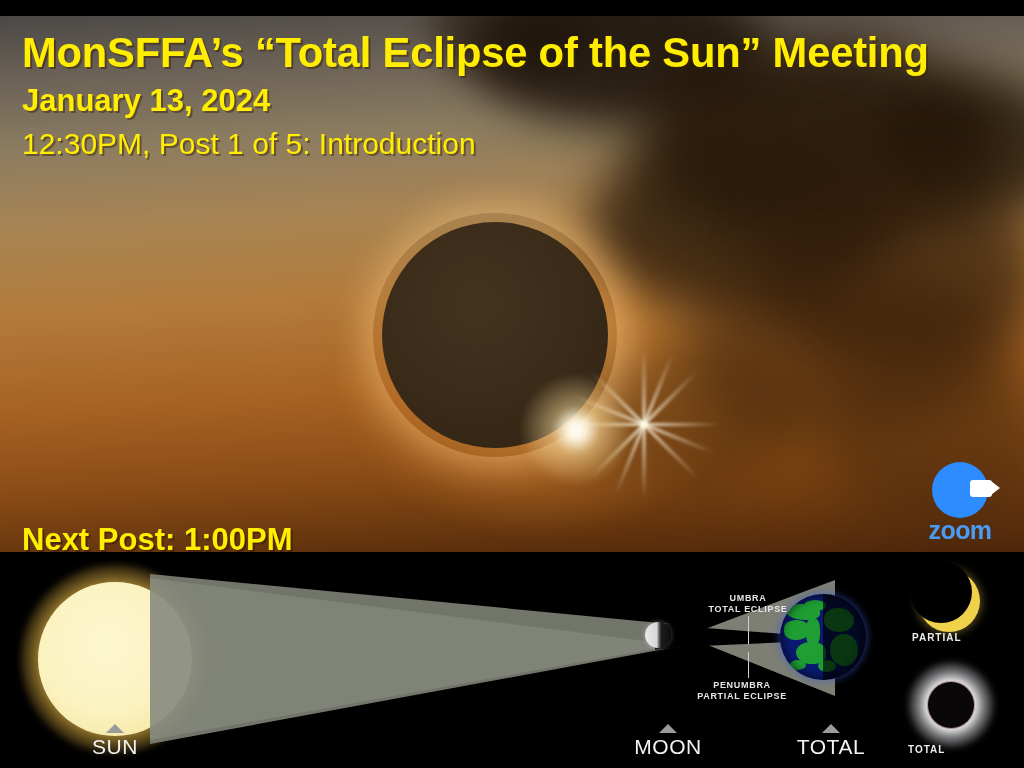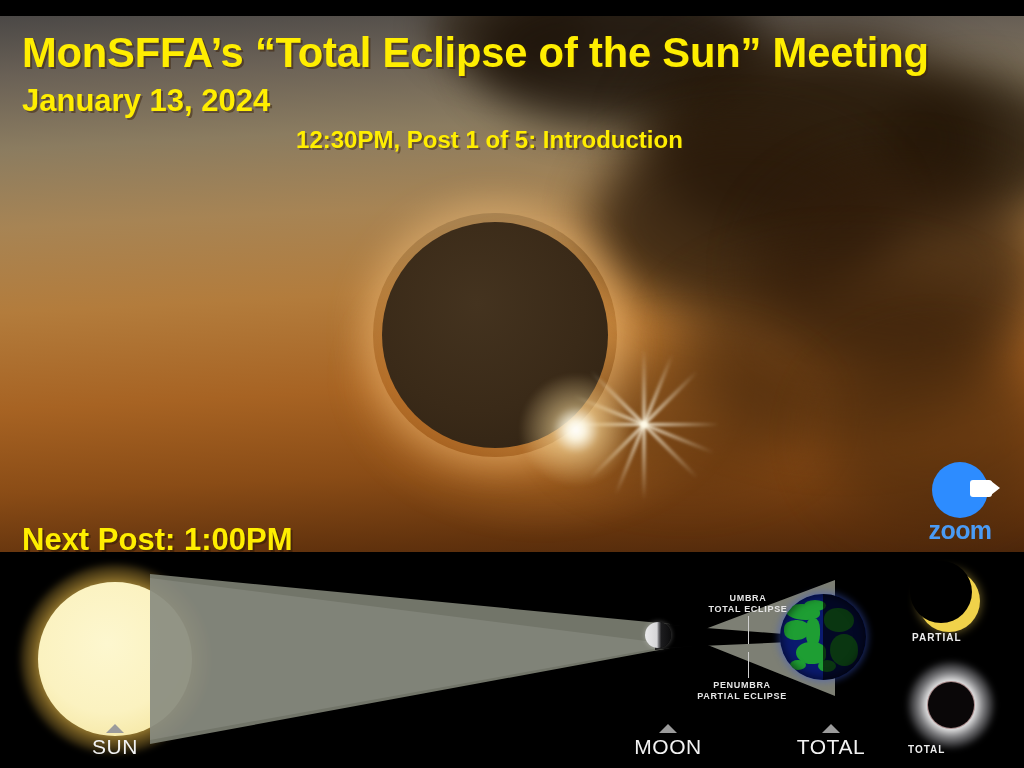--- a/index.html
+++ b/index.html
@@ -85,23 +85,22 @@
     letter-spacing:-.2px;
     transform:scaleX(.97);transform-origin:left center;
     text-shadow:2px 2px 0 rgba(60,35,10,.55);
     white-space:nowrap;
   }
   #date{
     margin-top:9px;color:#ffee00;font-size:31px;font-weight:bold;line-height:1.1;
     text-shadow:2px 2px 0 rgba(60,35,10,.5);
   }
   #post{
-    margin-top:9px;color:#ffee00;font-size:24px;font-weight:bold;line-height:1.1;
+    margin-top:9px;color:#ffee00;font-size:30px;font-weight:normal;line-height:1.1;
     text-shadow:2px 2px 0 rgba(60,35,10,.5);
-    text-align:center;
   }
   #nextpost{
     position:absolute;left:22px;top:506px;
     color:#ffee00;font-size:31px;font-weight:bold;
     text-shadow:2px 2px 0 rgba(50,28,6,.55);
   }
 
   
   #zoomlogo{position:absolute;left:908px;top:446px;width:104px;height:96px;}
   #zoom-circle{

